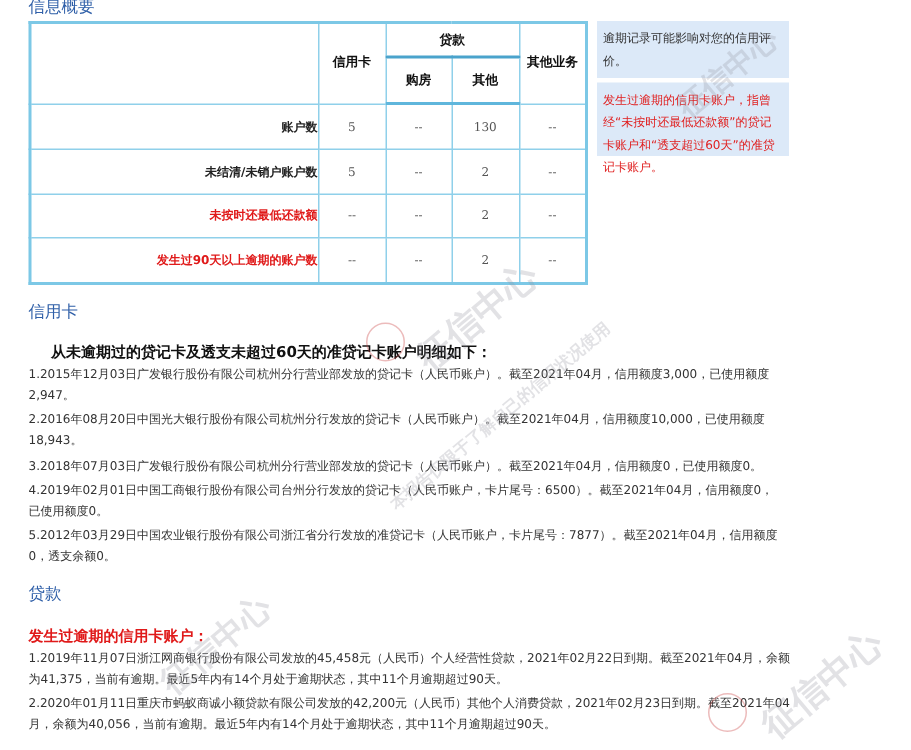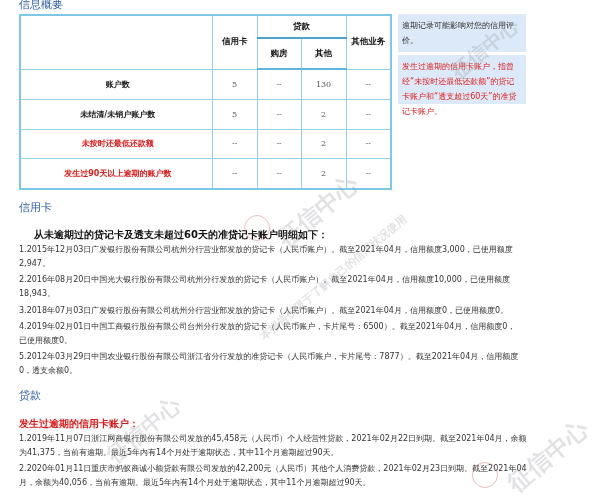--- a/index.html
+++ b/index.html
@@ -15,21 +15,21 @@
       position: absolute; left: 19px; top: 14px; width: 373px; height: 176px;
       border-collapse: collapse; border: 2px solid #7cc8e6; font-size: 8px;
       font-family: "DejaVu Sans", "Liberation Sans", sans-serif;
     }
     .summary-table td, .summary-table th {
       border: 1px solid #8fd0ea; text-align: center; font-weight: normal; color: #333;
     }
     .summary-table th { font-weight: bold; font-size: 8.5px; color: #111; }
     .summary-table .head-row-sep td, .summary-table .head-row-sep th { border-bottom: 2px solid #5fb6dc; }
     .summary-table .loan-head { border-bottom: 2px solid #4aa3cc; }
-    .summary-table td.label { text-align: center; padding-left: 3px; font-weight: bold; color: #222; font-size: 8px; }
+    .summary-table td.label { text-align: right; padding-left: 3px; font-weight: bold; color: #222; font-size: 8px; }
     .summary-table td.label.red { color: #e01a1a; }
     .summary-table td.val { font-family: "DejaVu Serif", serif; font-size: 8px; color: #555; }
 
     .notes { position: absolute; left: 398px; top: 14px; width: 128px; }
     .note {
       background: #dce9f8; padding: 4px 4px; font-size: 8px; line-height: 15px;
       font-family: "DejaVu Sans", "Liberation Sans", sans-serif; color: #333; margin-bottom: 3px;
     }
     .note.red { color: #e02020; }
 

